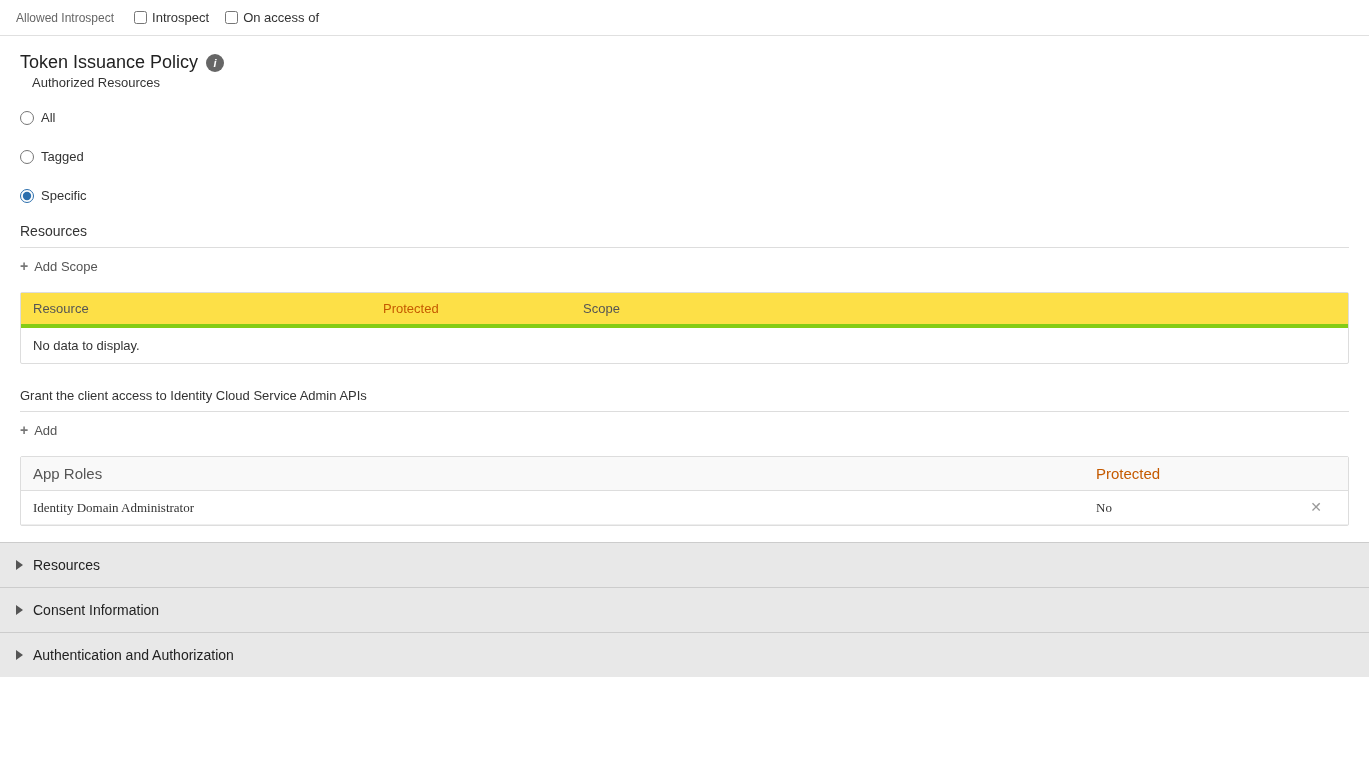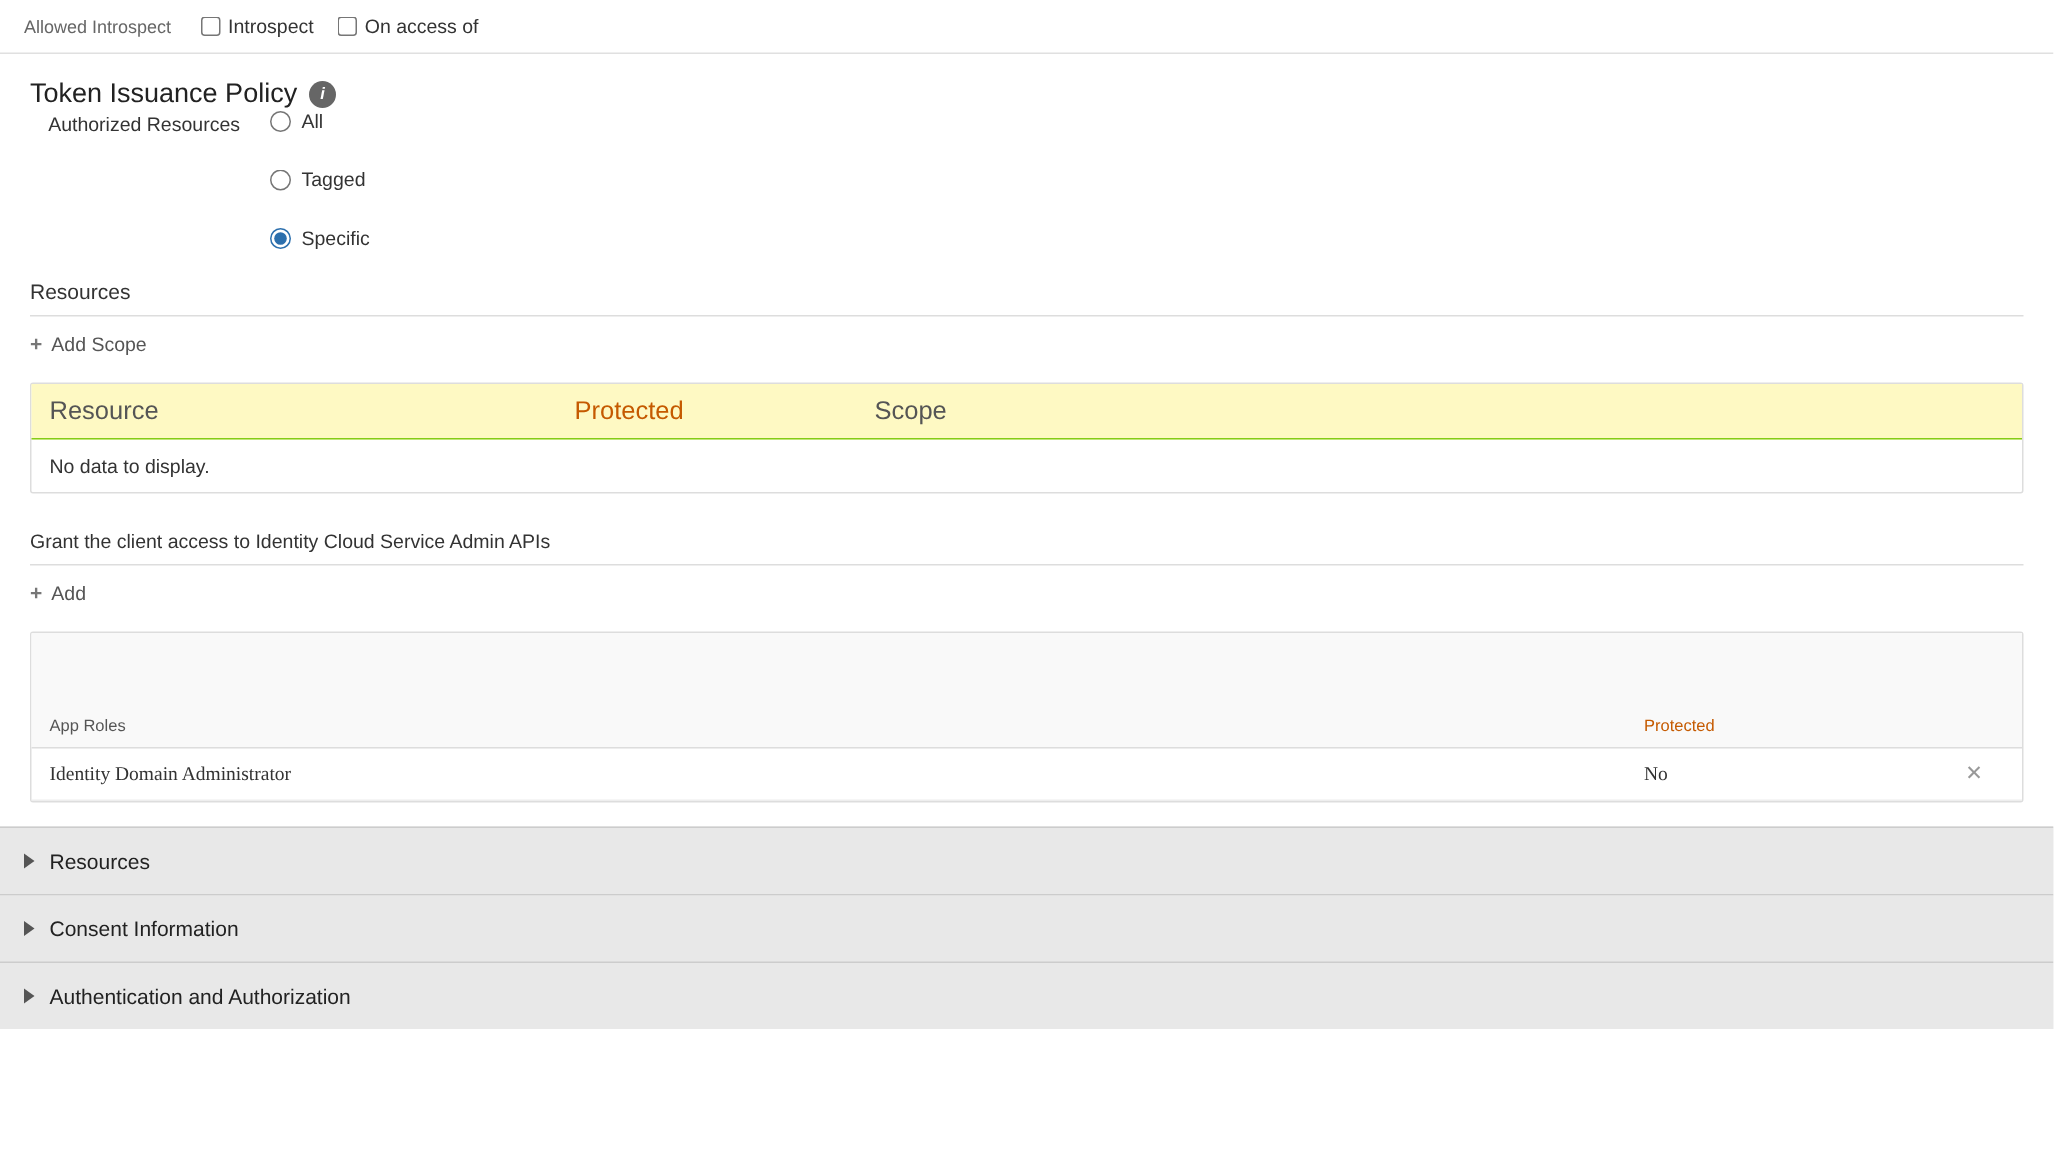--- a/index.html
+++ b/index.html
@@ -69,20 +69,21 @@
       font-style: italic;
       font-weight: bold;
       cursor: pointer;
     }
 
     .authorized-resources-row {
       display: flex;
       align-items: flex-start;
       gap: 20px;
       margin-bottom: 20px;
+      flex-direction: column;
     }
 
     .authorized-resources-label {
       font-size: 13px;
       color: #333;
       min-width: 140px;
       text-align: right;
       padding-top: 2px;
     }
 
@@ -142,24 +143,24 @@
 
     .table-container {
       margin-top: 8px;
       border: 1px solid #ddd;
       border-radius: 2px;
     }
 
     .table-header {
       display: grid;
       grid-template-columns: 350px 200px 1fr;
-      background: #fef9c3;
-      border-bottom: 1px solid #84cc16;
+      background: #fde047;
+      border-bottom: 4px solid #84cc16;
       padding: 8px 12px;
-      font-size: 17px;
+      font-size: 13px;
       font-weight: normal;
     }
 
     .table-header .col {
       color: #555;
     }
 
     .table-header .col.orange {
       color: #c55a00;
     }
@@ -204,23 +205,22 @@
 
     .app-roles-header {
       display: grid;
       grid-template-columns: 1fr 200px 40px;
       background: #f9f9f9;
       border-bottom: 1px solid #ddd;
       padding: 8px 12px;
     }
 
     .app-roles-header .col {
-      font-size: 11px;
+      font-size: 15px;
       color: #555;
-      margin-top: 48px;
     }
 
     .app-roles-header .col.orange {
       color: #c55a00;
     }
 
     .app-roles-row {
       display: grid;
       grid-template-columns: 1fr 200px 40px;
       padding: 8px 12px;

